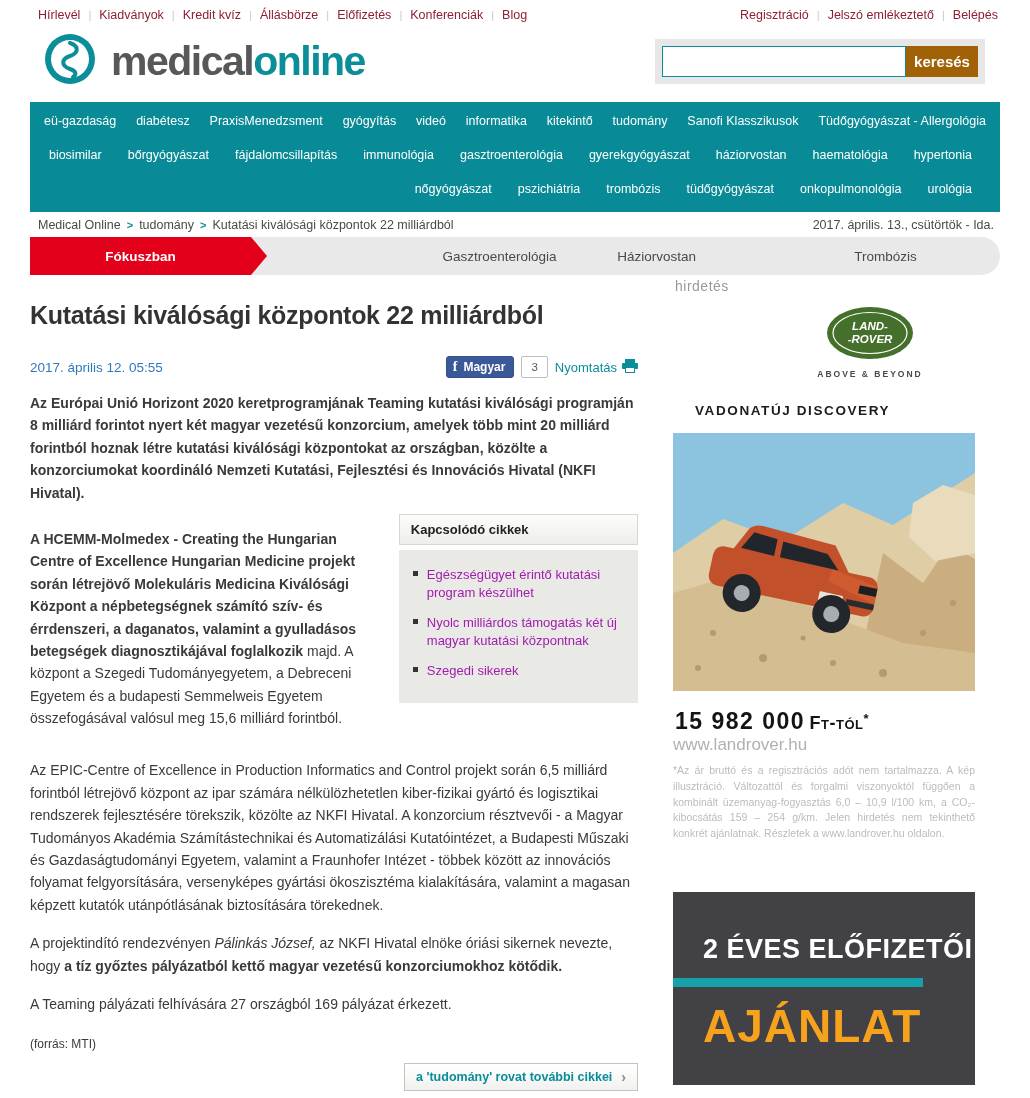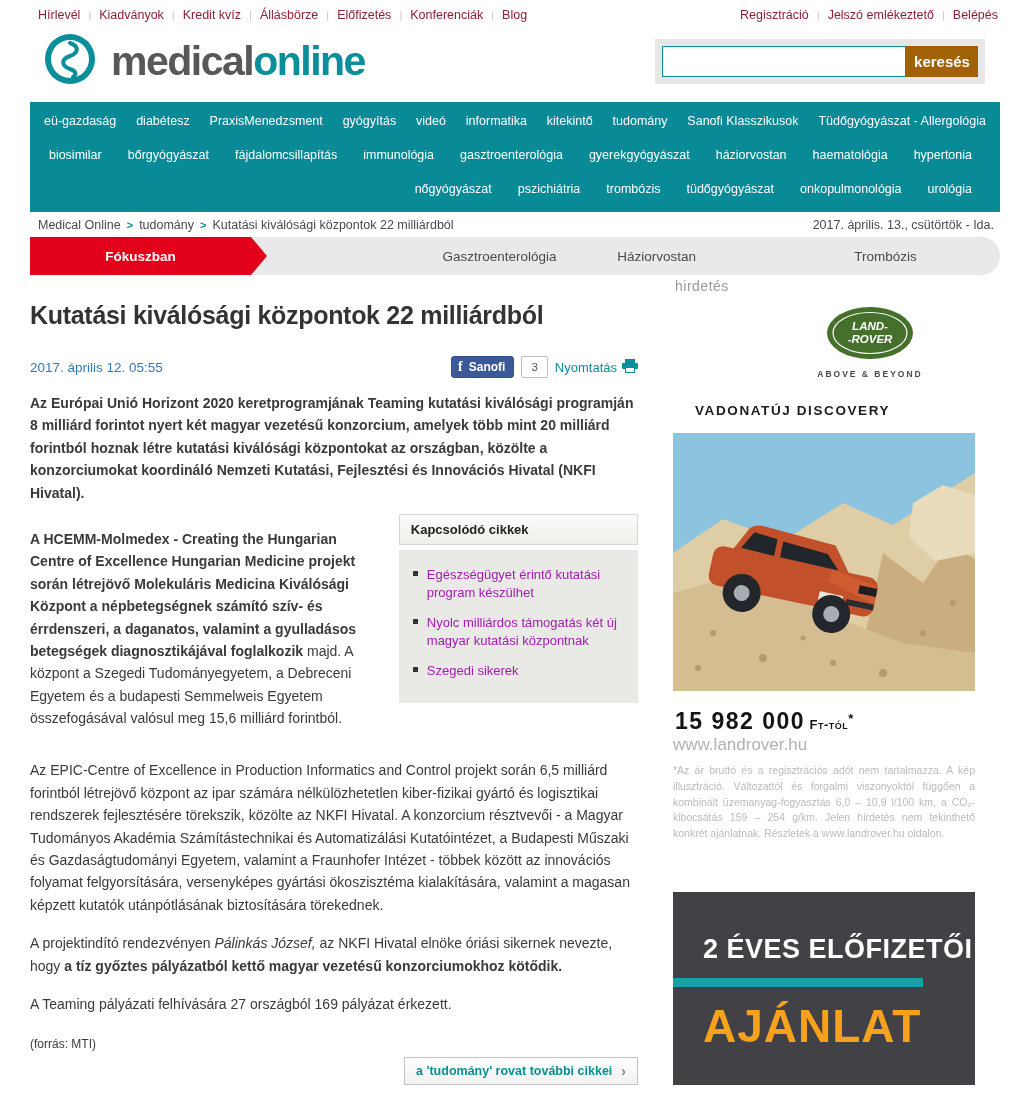--- a/index.html
+++ b/index.html
@@ -64,34 +64,34 @@
   .lead { font-weight:bold; font-size:14px; line-height:1.6; color:#3a3a3a; margin:14px 0 10px; }
   .row2 { display:flex; gap:16px; margin:8px 0 2px; }
   .p2 { width:354px; font-size:14px; line-height:1.6; color:#3a3a3a; }
   .related { width:240px; font-size:13px; }
   .related-header { border:1px solid #d6d6d2; background:linear-gradient(#fcfcfb,#eeeeea); padding:7px 11px; font-weight:bold; color:#222; }
   .related-body { background:#e9e9e5; margin-top:5px; padding:16px 10px 10px 14px; }
   .related-item { display:flex; gap:9px; margin-bottom:13px; color:#a21caf; line-height:1.35; }
   .bullet { width:5px; height:5px; background:#333; margin-top:5px; flex:none; }
   .para { font-size:14px; line-height:1.6; color:#3a3a3a; margin:16px 0; }
   .source { font-size:12px; color:#3a3a3a; margin:22px 0 6px; }
-  .more-row { display:flex; justify-content:flex-end; margin-top:6px; }
+  .more-row { display:flex; justify-content:flex-end; margin-top:12px; }
   .more-btn { border:1px solid #c3c3c3; background:linear-gradient(#ffffff,#f1f1ef); padding:6px 11px; font-size:12.5px; font-weight:bold; color:#0a8e9a; display:flex; align-items:center; gap:9px; }
   .chev { color:#8a8a8a; font-weight:bold; font-size:14px; line-height:1; }
 
   
   .ad-label { font-size:14px; color:#9a9a9a; letter-spacing:0.5px; margin:3px 0 10px 2px; }
   .lr-logo-wrap { display:flex; flex-direction:column; align-items:center; width:130px; margin:12px 40px 0 auto; }
   .lr-tagline { margin-top:5px; font-size:8.5px; font-weight:bold; letter-spacing:2px; color:#4a4a4a; }
   .lr-sub { margin:24px 0 5px 22px; font-size:13.5px; font-weight:bold; letter-spacing:1.6px; color:#1c1c1c; }
   .lr-big { margin-left:20px; font-size:19.5px; font-weight:bold; letter-spacing:1.2px; line-height:1.12; color:#111; }
   .lr-photo { display:block; margin-top:15px; }
   .lr-price-row { margin:17px 0 0 2px; color:#141414; }
   .lr-price { font-size:23px; font-weight:bold; letter-spacing:1.5px; }
-  .lr-unit { font-size:13px; font-weight:bold; font-variant:small-caps; letter-spacing:0.5px; }
+  .lr-unit { font-size:18px; font-weight:bold; font-variant:small-caps; letter-spacing:0.5px; }
   .lr-star { font-size:13px; font-weight:bold; vertical-align:super; }
   .lr-url { color:#b3b1ae; font-size:17px; }
   .lr-small { margin-top:8px; color:#bcbcbc; font-size:10.5px; line-height:1.5; text-align:justify; }
   .sub-ad { margin-top:50px; background:#414146; height:193px; overflow:hidden; }
   .sub-line1 { color:#fff; font-weight:bold; font-size:27px; letter-spacing:0.5px; margin:42px 0 0 30px; white-space:nowrap; }
   .sub-bar { height:9px; background:#16a0aa; width:250px; margin-top:13px; }
   .sub-line2 { color:#f6a21d; font-weight:bold; font-size:46px; letter-spacing:1px; margin:12px 0 0 30px; }
 </style>
 </head>
 <body>
@@ -193,21 +193,21 @@
 <div class="content">
 
   <div class="article">
     <h1 class="article-title">Kutatási kiválósági központok 22 milliárdból</h1>
 
     <div class="article-meta">
       <span class="article-date">2017. április 12. 05:55</span>
       <span class="meta-right">
         <span class="fb-like clickable">
           <span class="fb-f">f</span>
-          <span>Sanofi</span>
+          <span>Magyar</span>
         </span>
         <span class="like-count">3</span>
         <span class="print clickable">
           <span>Nyomtatás</span>
           <span>
             <svg width="16" height="14" viewBox="0 0 16 14">
               <rect x="3" y="0" width="10" height="4" fill="#0a8e9a"></rect>
               <rect x="0" y="4" width="16" height="6" rx="1" fill="#0a8e9a"></rect>
               <rect x="3.5" y="8.5" width="9" height="5" fill="#ffffff" stroke="#0a8e9a"></rect>
             </svg>

